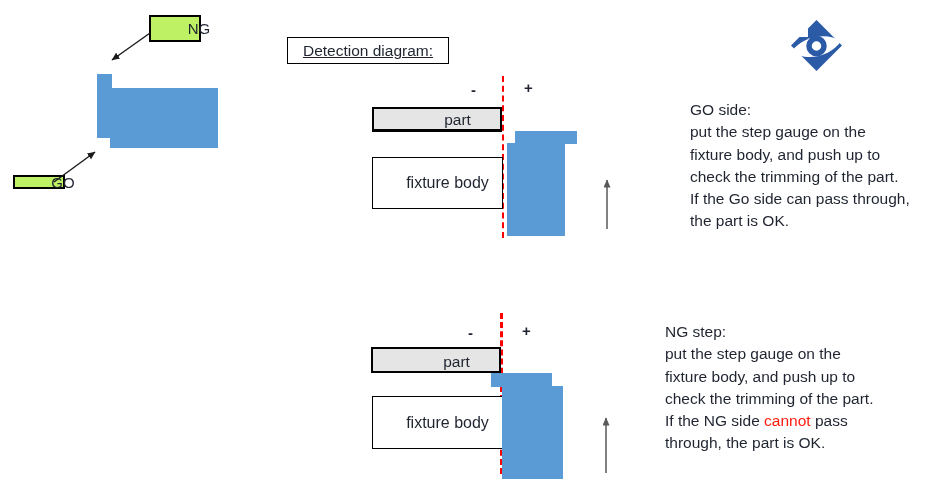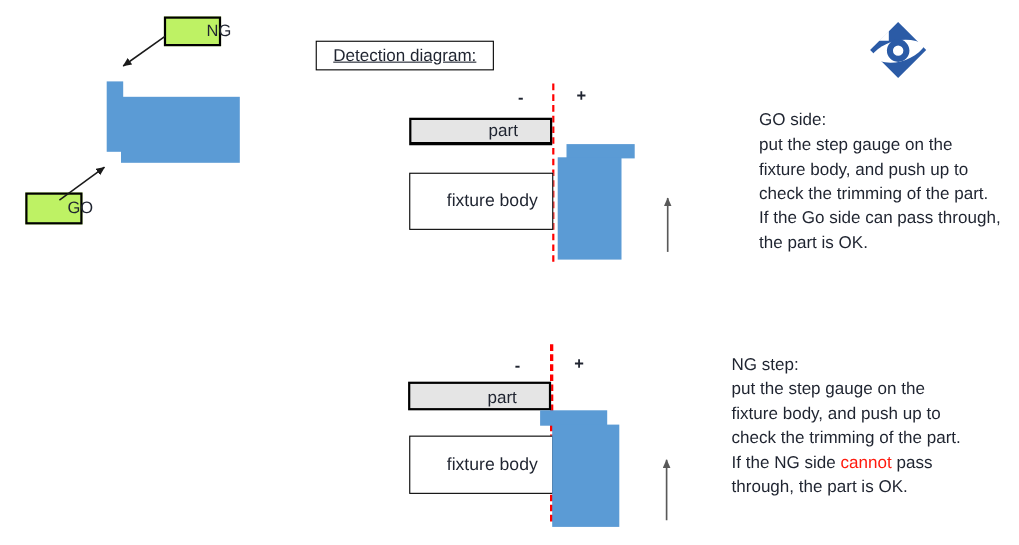--- a/index.html
+++ b/index.html
@@ -38,21 +38,21 @@
 <body>
 
 <div class="stage">
 
   <div class="abs blue" style="left:97px;top:74px;width:15px;height:64px;"></div>
   <div class="abs blue" style="left:110px;top:88px;width:108px;height:60px;"></div>
 
   <div class="abs label-box" style="left:149px;top:15px;width:34px;height:27px;">
     <span>NG</span>
   </div>
-  <div class="abs label-box" style="left:23px;top:175px;width:38px;height:29px;">
+  <div class="abs label-box" style="left:13px;top:175px;width:38px;height:14px;">
     <span>GO</span>
   </div>
 
   <div class="abs title-box" style="left:287px;top:37px;width:162px;height:27px;text-decoration:underline;">
     <span>Detection diagram:</span>
   </div>
 
   <svg class="abs" width="53" height="53" viewBox="0 0 53 53" style="left:790px;top:19px;">
     <polygon points="26.5,1 52,26.5 26.5,52 1,26.5" class="logo-blue-fill"></polygon>
     <path d="M2,32 C13,17 37,13 51,22 C42,37 15,44 2,32 Z" class="logo-white"></path>

